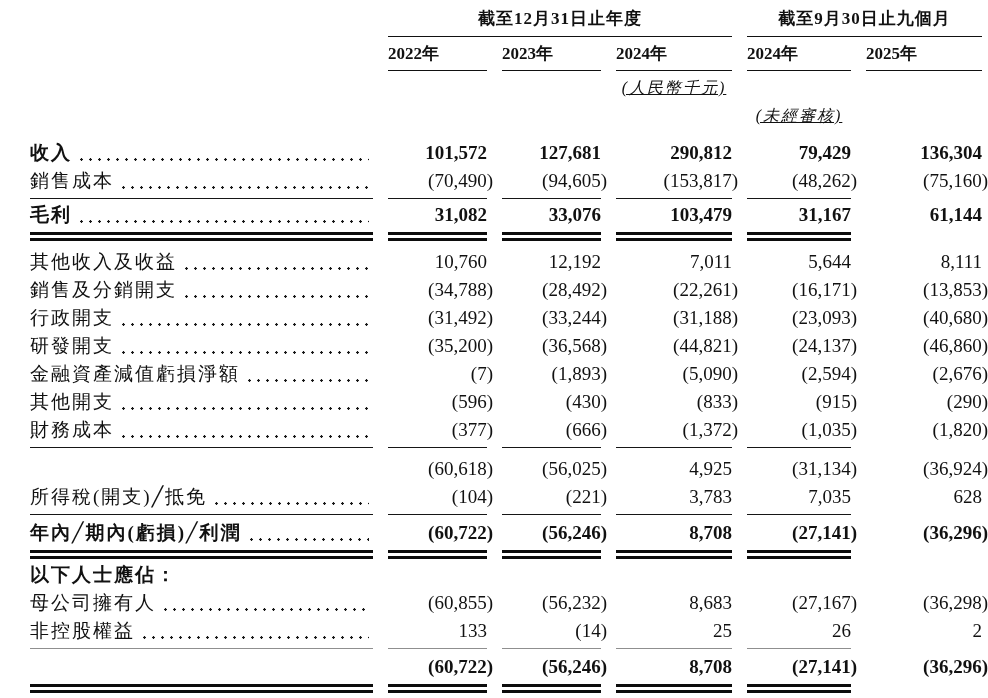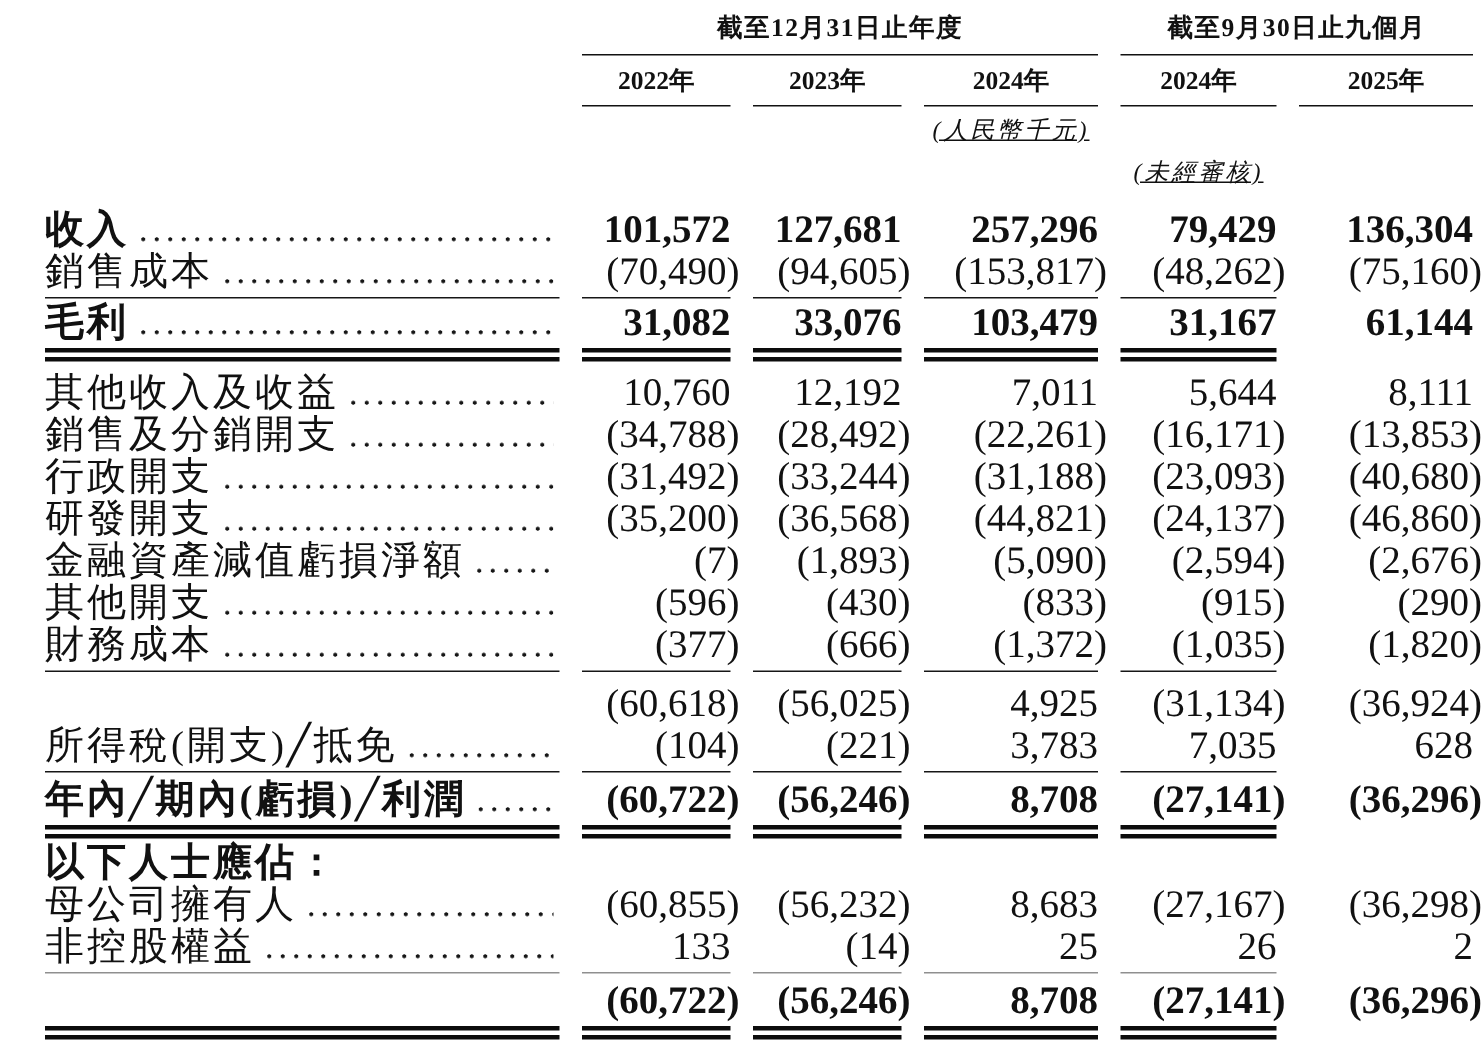--- a/index.html
+++ b/index.html
@@ -36,40 +36,40 @@
     padding-bottom: 6px;
     border-bottom: 1.5px solid #111;
     line-height: 22px;
   }
   .group-cell.g1 { grid-column: 2 / 5; }
   .group-cell.g2 { grid-column: 5 / 7; }
   .year-row { margin-top: 7px; }
   .year-row .year-cell {
     font-weight: bold;
     font-size: 17px;
-    text-align: center;
+    text-align: left;
     padding-bottom: 6px;
     border-bottom: 1.5px solid #111;
     line-height: 20px;
   }
   .note-row { margin-top: 6px; }
   .note-cell {
     font-style: italic;
     font-size: 16px;
     letter-spacing: 2px;
     text-align: center;
     line-height: 22px;
     white-space: nowrap;
     text-decoration: underline;
   }
   .note-cell.currency { grid-column: 4; }
   .note-cell.unaudited { grid-column: 5; }
   
   .tbody { margin-top: 12px; }
-  .row { line-height: 28px; font-size: 26px; }
+  .row { line-height: 28px; font-size: 19px; }
   .row.bold { font-weight: bold; }
   .cell.label {
     display: flex;
     align-items: stretch;
     letter-spacing: 2px;
     white-space: nowrap;
     min-width: 0;
   }
   .cell.label .dots {
     flex: 1;
@@ -127,21 +127,21 @@
   </div>
 
   <div class="tbody">
       <div class="grid-row row bold">
         <div class="cell label">
           <span>收入</span>
           <div class="dots"></div>
         </div>
         <div class="cell val"><span>101,572</span></div>
         <div class="cell val"><span>127,681</span></div>
-        <div class="cell val"><span>257,296</span></div>
+        <div class="cell val"><span>290,812</span></div>
         <div class="cell val"><span>79,429</span></div>
         <div class="cell val"><span>136,304</span></div>
       </div>
       <div class="grid-row row">
         <div class="cell label">
           <span>銷售成本</span>
           <div class="dots"></div>
         </div>
         <div class="cell val"><span class="neg">(70,490)</span></div>
         <div class="cell val"><span class="neg">(94,605)</span></div>

